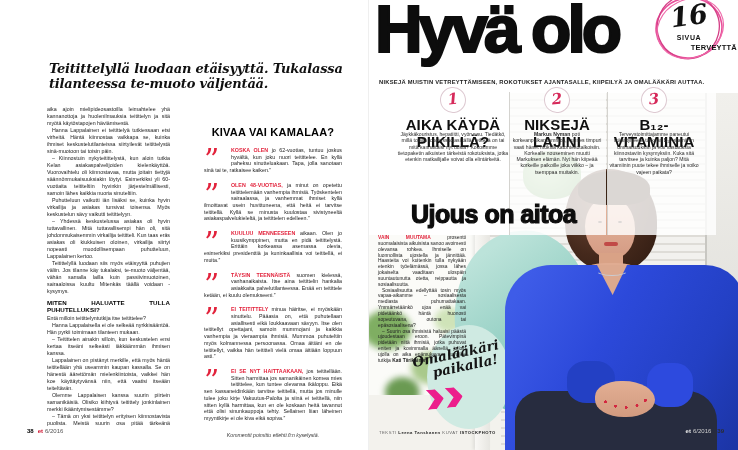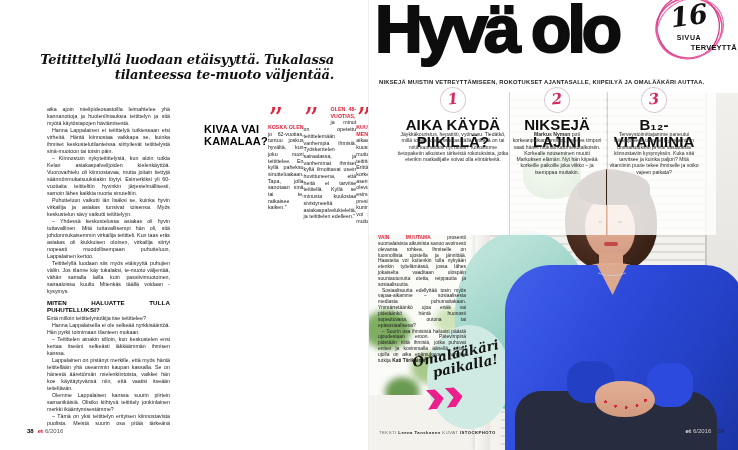--- a/index.html
+++ b/index.html
@@ -1,30 +1,30 @@
 <!DOCTYPE html>
 <html><head>
 <meta charset="utf-8">
 <style>
   html,body{margin:0;padding:0;background:#fff;}
   .sheet{position:relative;width:738px;height:450px;background:#fff;overflow:hidden;
          font-family:"Liberation Sans",sans-serif;color:#1a1a1a;}
   
   .page-left{position:absolute;left:0;top:0;width:369px;height:450px;background:#fff;}
-  .pullquote{position:absolute;left:38px;top:50px;width:294px;margin:2px;text-align:right;
+  .pullquote{position:absolute;left:38px;top:50px;width:294px;margin:11px;text-align:left;
              font-family:"DejaVu Serif",serif;font-style:italic;font-weight:bold;
              font-size:13px;line-height:1.16;letter-spacing:-0.2px;color:#101010;}
   .lcol{position:absolute;left:47px;top:106px;width:123px;height:322px;overflow:hidden;
         font-size:5.3px;line-height:7px;text-align:justify;color:#222;}
   .lcol p{margin:0;}
   .lcol p + p{text-indent:5px;}
   .lcol h3.subhead{margin:4px 0 2px;font-size:6.2px;letter-spacing:0.1px;color:#000;
         font-family:"Liberation Sans",sans-serif;}
   .qbox{position:absolute;left:204px;top:106px;width:138px;height:322px;display:flex;
-        flex-direction:row;}
+        flex-direction:column;align-items:center;}
   .bar{height:3px;background:#111;flex:0 0 auto;}
   .qtitle{margin:17px 0 9px;font-size:11px;letter-spacing:0.2px;color:#000;}
   .quote{margin:0 0 8px;font-size:5.3px;line-height:6.7px;text-align:justify;color:#222;}
   .quote:after{content:"";display:block;clear:both;}
   .qmark{float:left;width:25px;height:17px;overflow:visible;margin:1px 2px 0 0;
          font-family:"DejaVu Serif",serif;font-size:30px;line-height:24px;
          letter-spacing:-2px;color:#e2233c;}
   .qlead{color:#e2233c;font-weight:bold;}
   .qnote{margin:2px 0 0;font-size:5.2px;font-style:italic;color:#3a3a3a;}
   .bar.bottom{margin-top:auto;}
@@ -276,20 +276,21 @@
       <div class="circle"><span>2</span></div>
       <h4>NIKSEJÄ LAJINI</h4>
       <p><b>Markus Nyman</b> <span>poti korkeanpaikankammoa, kunnes timpuri vaati hänet mökillä katontekotalkoisiin. Korkealle nouseminen muutti Markuksen elämän. Nyt hän kiipeää korkeille paikoille joka viikko – ja tsemppaa muitakin.</span></p>
     </div>
     <div class="teaser t3">
       <div class="circle"><span>3</span></div>
       <h4>B₁₂-VITAMIINIA</h4>
       <p>Terveystoimittajamme paneutui ikääntyneelle tärkeän B₁₂-vitamiinin ominaisuuksiin ja etsi vastauksia kiinnostaviin kysymyksiin. Kuka sitä tarvitsee ja kuinka paljon? Mitä vitamiinin puute tekee ihmiselle ja voiko vajeen paikata?</p>
     </div>
 
+    <h2 class="ujous">Ujous on aitoa</h2>
 
     <div class="ubody">
       <p><b class="ulead">VAIN MUUTAMA</b> <span>prosentti suomalaisista aikuisista sanoo avoimesti olevansa rohkea. Ihmiselle on luonnollista ujostella ja jännittää. Haasteita voi kuitenkin tulla nykyään etenkin työelämässä, jossa lähes jokaiselta vaaditaan ulospäin suuntautunutta otetta, reippautta ja sosiaalisuutta.</span></p>
       <p>Sosiaalisuutta edellyttää tosin myös vapaa-aikamme – sosiaalisesta mediasta puhumattakaan. Ymmärretäänkö ujoa enää vai pidetäänkö häntä huonosti sopeutuvana, outona tai epäsosiaalisena?</p>
       <p><span>– Suurin osa ihmisistä haluaisi päästä ujoudestaan eroon. Pätevimpinä pidetään niitä ihmisiä, jotka puhuvat eniten ja kovimmalla äänellä, jolloin ujolla on aika epämukavaa, kuvailee tutkija </span><b>Kati Tiirikainen.</b></p>
     </div>
 
     <div class="sticker">
       <div>Omalääkäri</div>
       <div class="l2">paikalla!</div>

